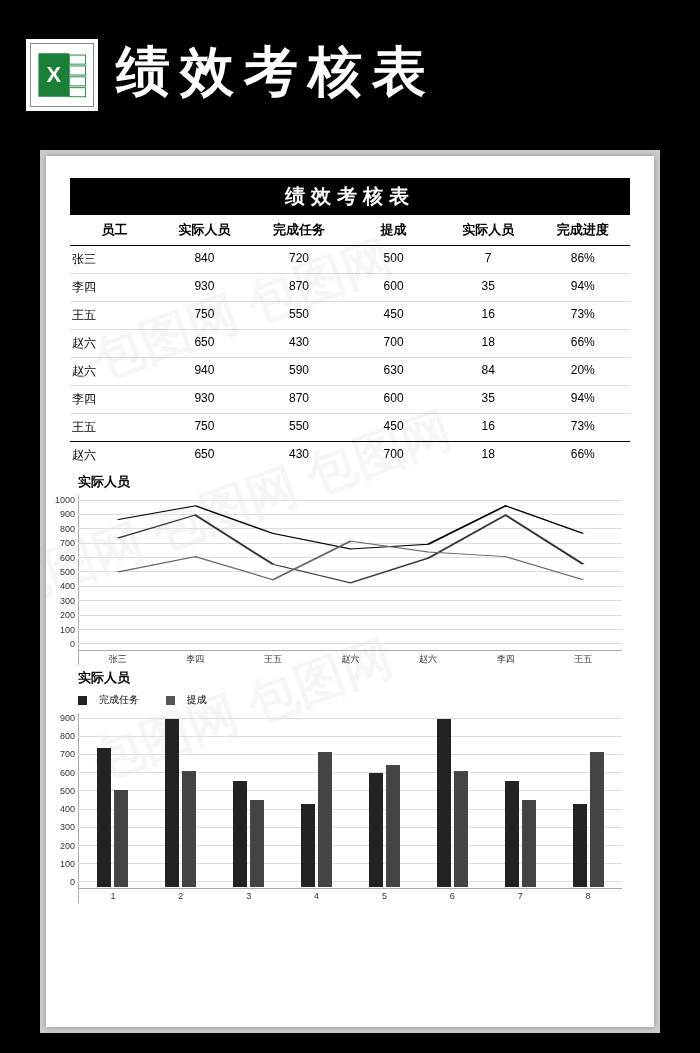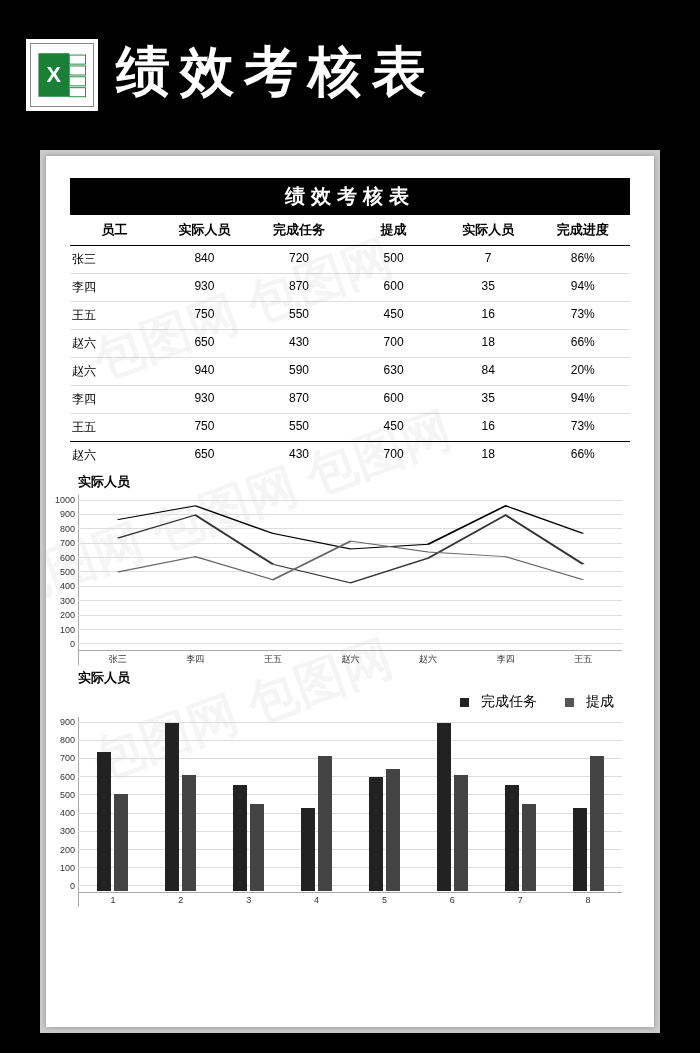--- a/index.html
+++ b/index.html
@@ -30,21 +30,21 @@
 .ygrid .gl span{width:26px;text-align:right;padding-right:3px}
 .ygrid .gl::after{content:"";flex:1;height:1px;background:#ddd}
 .xaxis{position:absolute;left:0;right:0;bottom:0;display:flex;height:14px;font-size:9px;color:#333;border-top:1px solid #aaa}
 .xaxis>div{flex:1;text-align:center;padding-top:2px}
 .plot{position:absolute;left:0;right:0;top:0;bottom:16px}
 .svgfill{width:100%;height:100%}
 .bars{position:absolute;left:0;right:0;top:0;bottom:16px;display:flex}
 .bgroup{flex:1;display:flex;align-items:flex-end;justify-content:center;gap:3px}
 .bar{width:14px;background:#222}
 .bar.b2{background:#444}
-.legend{text-align:right;font-size:14px;padding:2px 0 6px}
+.legend{text-align:left;font-size:10px;padding:2px 0 6px}
 .legend span{margin:0 8px}
 .legend i{display:inline-block;width:9px;height:9px;background:#222;margin-right:4px;vertical-align:middle}
 .legend i.i2{background:#555}
 .wm{position:absolute;color:rgba(0,0,0,.04);font-size:50px;font-weight:700;transform:rotate(-20deg);pointer-events:none;white-space:nowrap}
 </style>
 </head>
 <body>
 
 <div class="frame">
 

